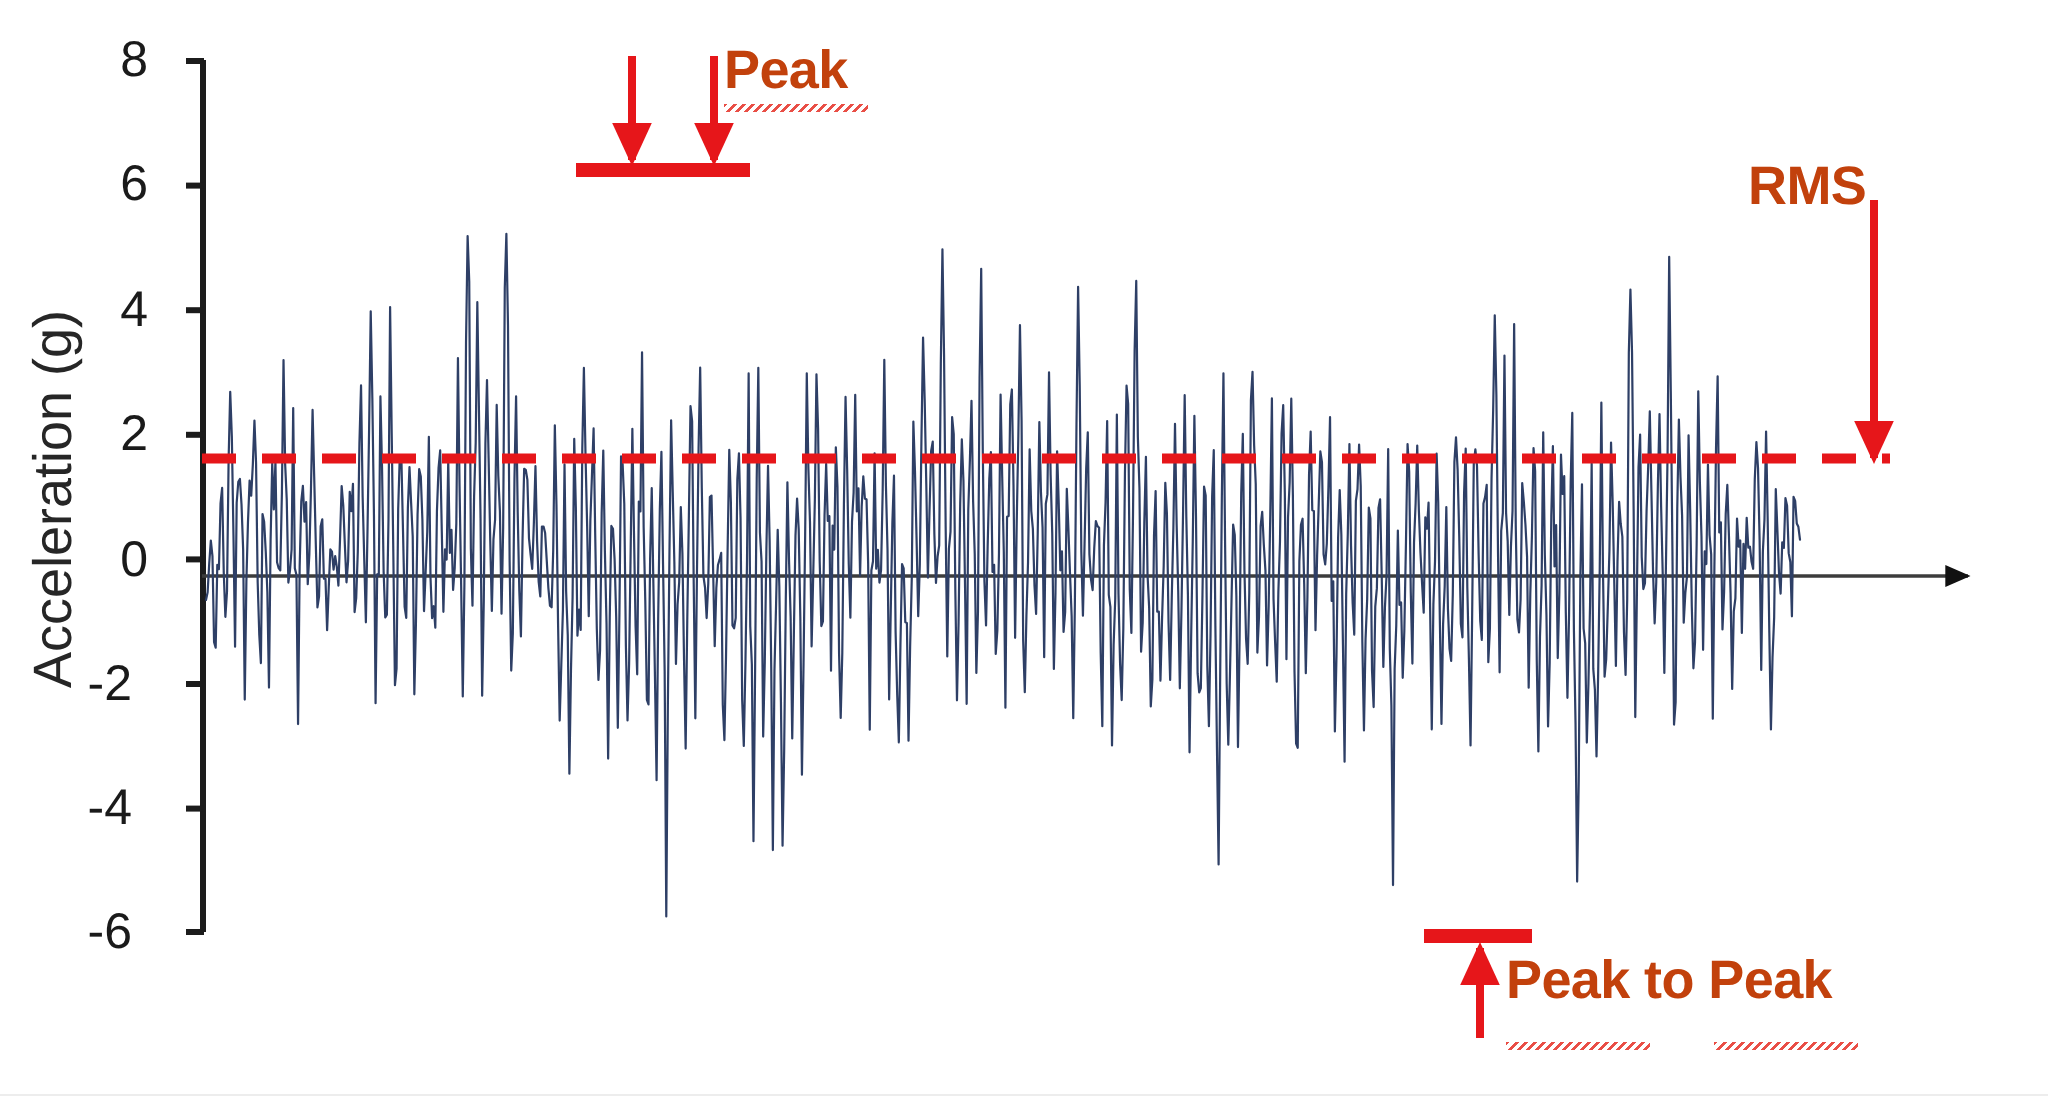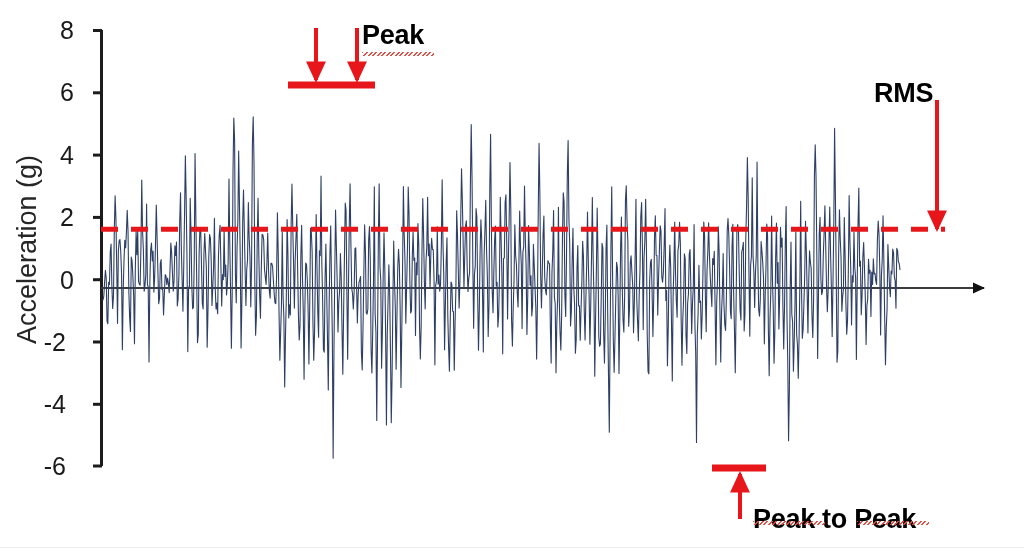--- a/index.html
+++ b/index.html
@@ -44,21 +44,21 @@
     font-size: 25px;
     color: #1a1a1a;
     font-family: "Liberation Sans", sans-serif;
     text-align: right;
     width: 44px;
   }
   .annot-text {
     position: absolute;
     font-size: 27px;
     font-weight: bold;
-    color: #000000;
+    color: #c2410c;
     font-family: "Liberation Sans", sans-serif;
     white-space: nowrap;
     letter-spacing: -0.3px;
   }
   .squiggle {
     position: absolute;
     height: 4px;
     background-image:
       repeating-linear-gradient(135deg, #e8453c 0 1.4px, rgba(0,0,0,0) 1.4px 3.2px);
     opacity: 0.95;
@@ -126,18 +126,18 @@
   <div class="tick-label" style="left:30px;  top:266px;">0</div>
   <div class="tick-label" style="left:22px; top:328px;">-2</div>
   <div class="tick-label" style="left:22px; top:390px;">-4</div>
   <div class="tick-label" style="left:22px; top:452px;">-6</div>
 
   <div class="annot-text" style="left:362px; top:20px;">Peak</div>
   <div class="squiggle" style="left:362px; top:52px; width:72px;"></div>
 
   <div class="annot-text" style="left:874px; top:78px;">RMS</div>
 
-  <div class="annot-text" style="left:753px; top:504px;">Peak to Peak</div>
+  <div class="annot-text" style="left:753px; top:475px;">Peak to Peak</div>
   <div class="squiggle" style="left:753px; top:521px; width:72px;"></div>
   <div class="squiggle" style="left:857px; top:521px; width:72px;"></div>
 
   <div class="bottom-rule"></div>
 </div>
 
 </body></html>

